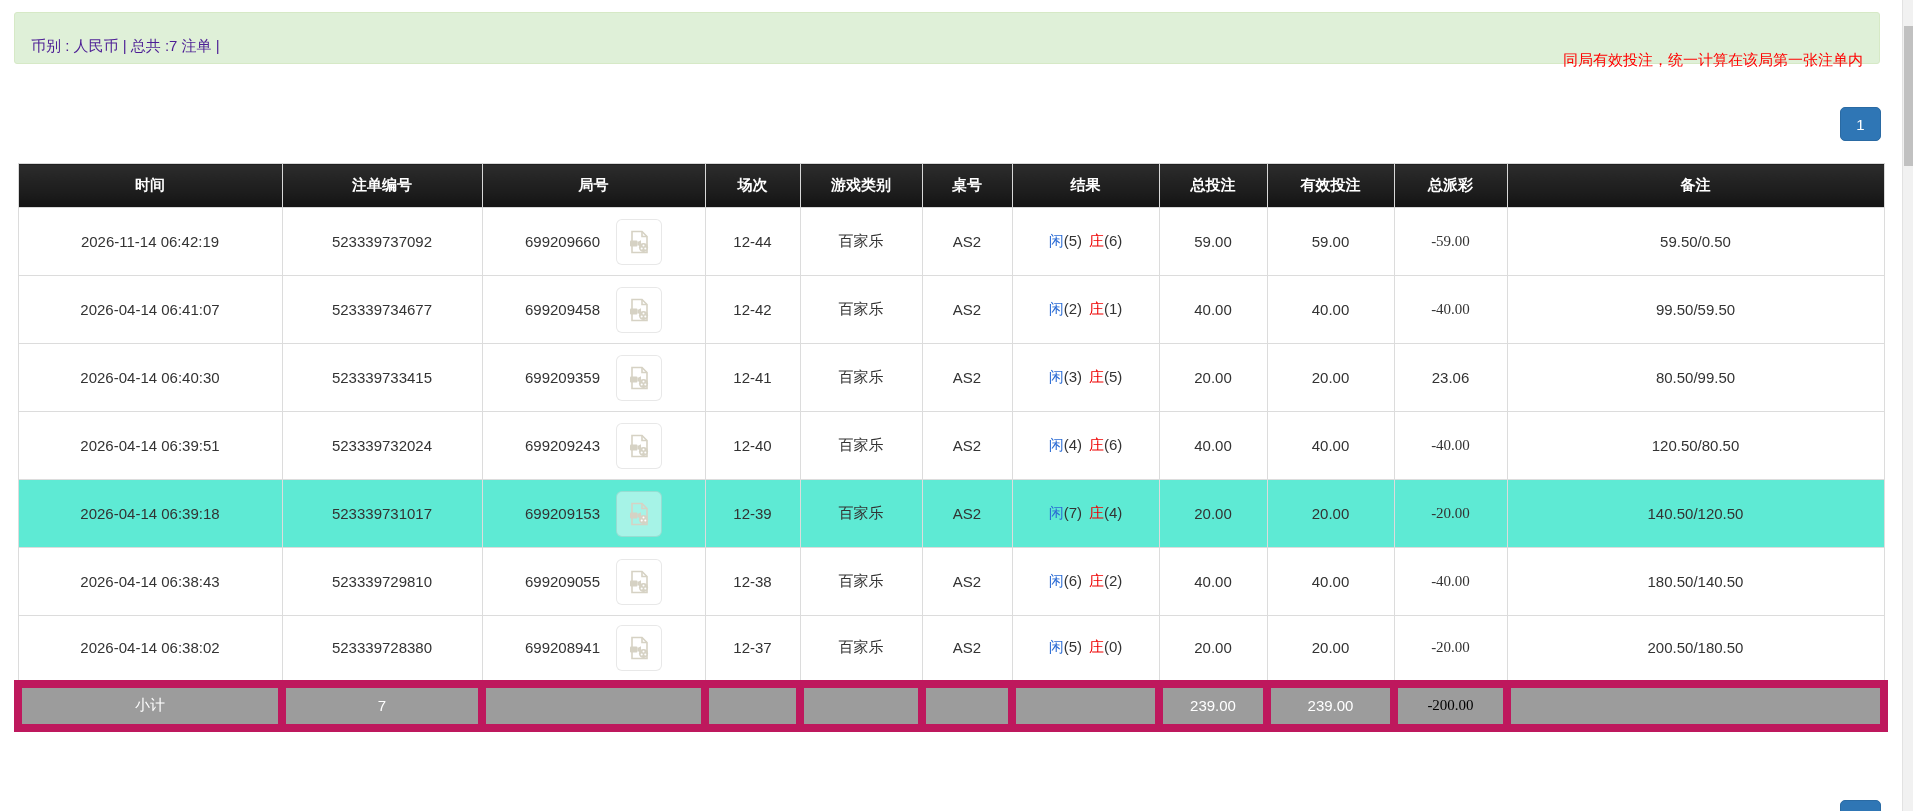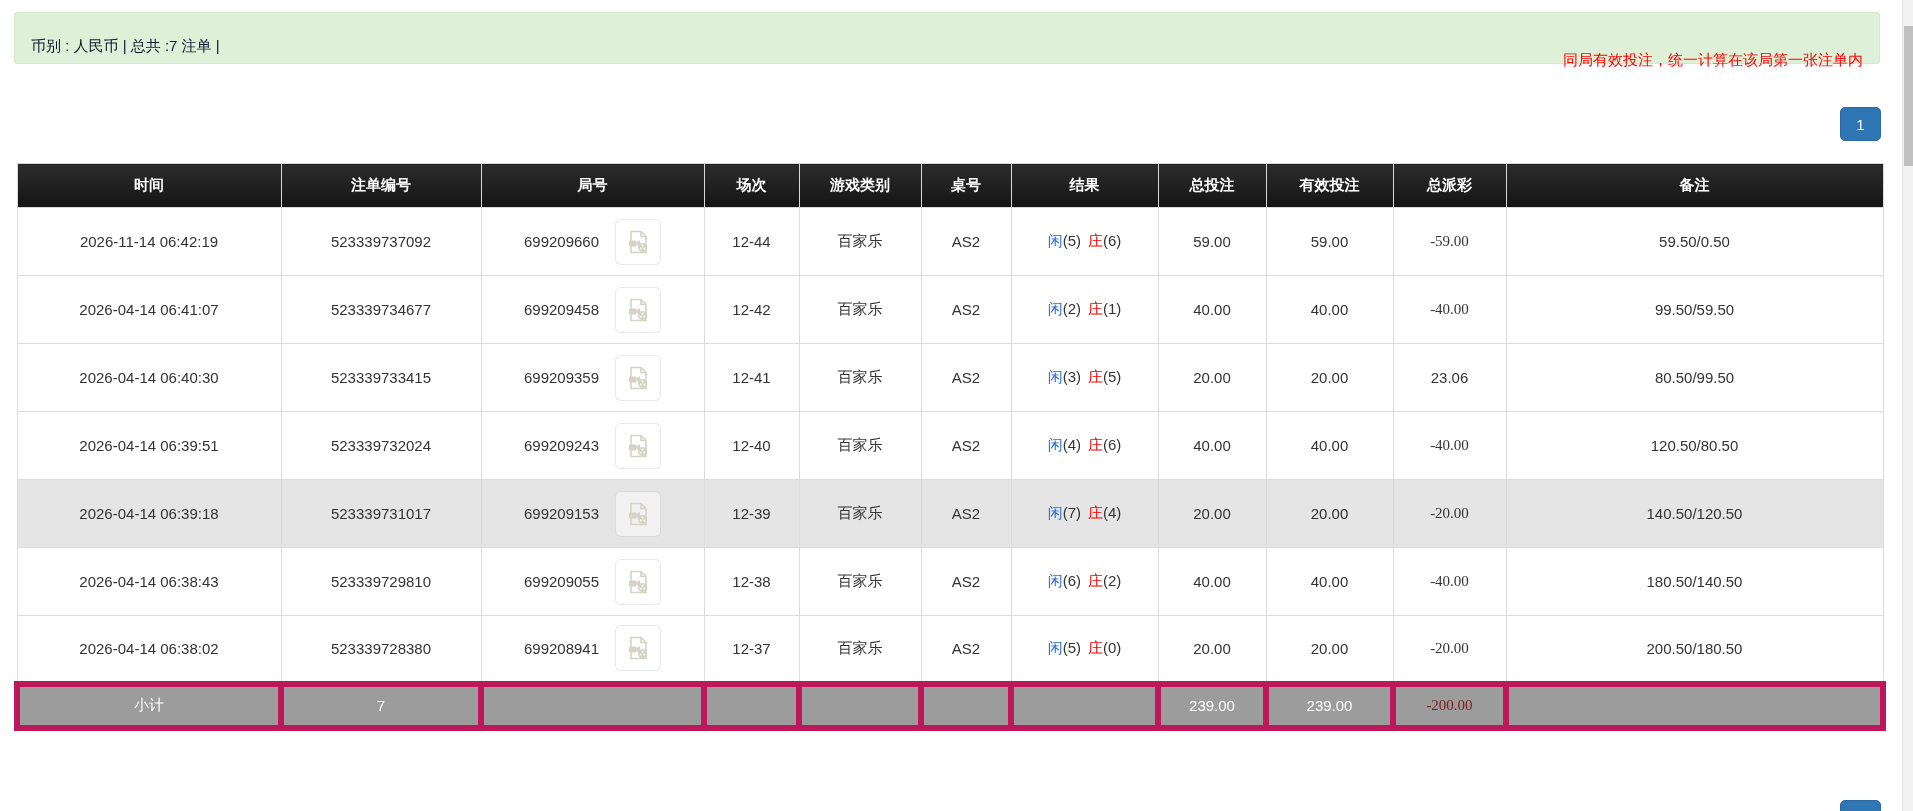--- a/index.html
+++ b/index.html
@@ -8,21 +8,21 @@
     width:1913px; height:811px; position:relative; overflow:hidden;
     background:#ffffff; font-family:"Liberation Sans", sans-serif;
   }
   
   .alert {
     position:absolute; left:14px; top:12px; width:1866px; height:52px;
     background:#dff0d8; border:1px solid #d6e9c6; border-radius:3px;
     display:flex; align-items:center; justify-content:space-between;
     padding:0 16px; font-size:15px;
   }
-  .alert .left-note  { color:#0f172a;margin-top:16px; }
+  .alert .left-note  { color:#4c1d95;margin-top:16px; }
   .alert .right-note { color:#ff0000;margin-top:44px; }
 
   
   .pager {
     position:absolute; width:41px; height:34px; background:#2f76b5;
     border:1px solid #2a6aa3; border-radius:5px; color:#fff; font-size:15px;
     display:flex; align-items:center; justify-content:center; cursor:pointer;
   }
   .pager.top    { left:1840px; top:107px; }
   .pager.bottom { left:1840px; top:800px; }
@@ -34,41 +34,41 @@
   }
   table.bets th {
     background:linear-gradient(#2c2c2c,#141414);
     color:#ffffff; font-weight:bold; height:35px; text-align:center;
     border:1px solid #d8d8d8; padding:12px;
   }
   table.bets td {
     background:#ffffff; color:#333333; height:68px; text-align:center;
     border:1px solid #dcdcdc; padding:0 4px;
   }
-  tr.hl td { background:#e5e5e5; }
+  tr.hl td { background:#5eead4; }
   td .blue, .blue { color:#2a6bd4; }
   td .neg,  .neg  { color:#ff0000;font-family:Liberation Serif, serif; }
   .banker { color:#ee0000; }
   .player { color:#2a6bd4; }
   .score  { color:#333333; }
   .result-banker { margin-left:7px; }
 
   .round-cell { display:flex; align-items:center; justify-content:center; gap:16px; }
   .video-btn {
     width:46px; height:46px; border:1px solid rgba(0,0,0,0.09);
     background:rgba(255,255,255,0.45); border-radius:6px; cursor:pointer;
     display:inline-flex; align-items:center; justify-content:center; padding:0;
   }
 
   
   table.bets tr.sumrow td {
     background:#9c9c9c; color:#ffffff; height:44px;
-    border:6px solid #be185d; font-size:15px;
-  }
-  table.bets tr.sumrow td.neg { color:#7f1d1d;text-align:center; }
+    border:8px solid #be185d; font-size:15px;
+  }
+  table.bets tr.sumrow td.neg { color:#000000;text-align:center; }
 
   
   .scrollbar-track {
     position:absolute; right:0; top:0; width:11px; height:811px;
     background:#f1f1f1; border-left:1px solid #e2e2e2;
   }
   .scrollbar-thumb {
     position:absolute; left:1px; top:26px; width:9px; height:140px;
     background:#c1c1c1;
   }

